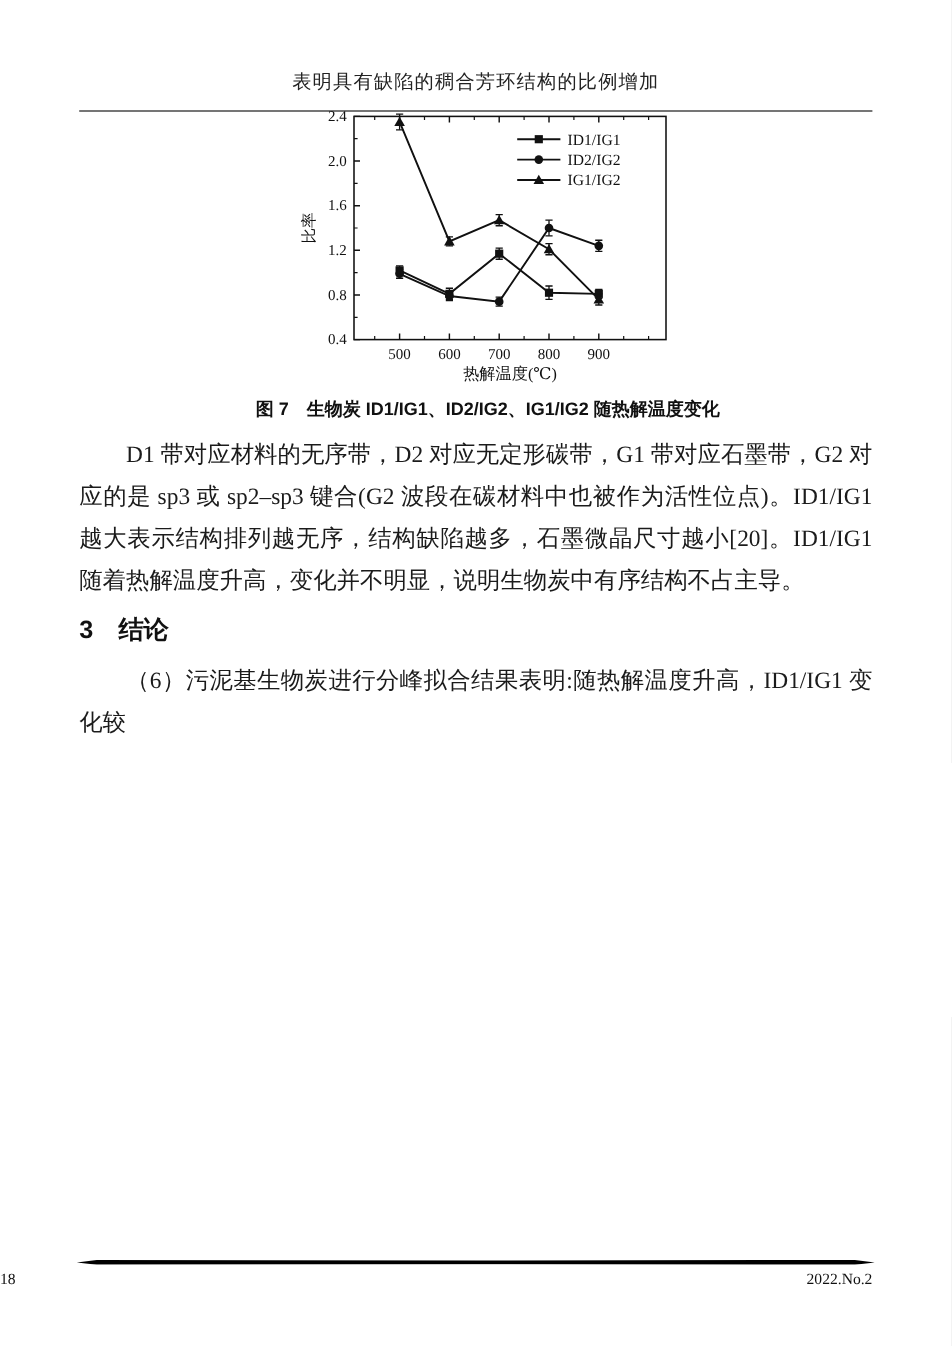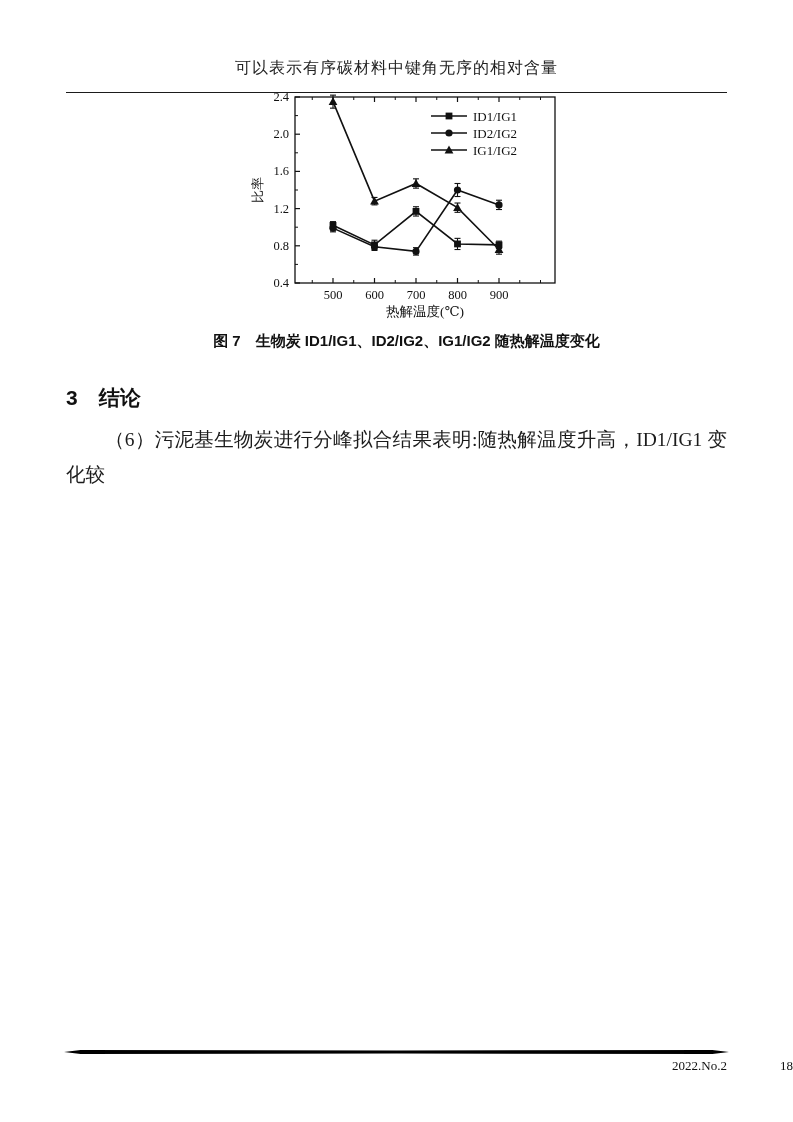--- a/index.html
+++ b/index.html
@@ -31,43 +31,43 @@
   }
   .body-text{
     position:absolute;top:362px;left:66px;right:66px;
     font-size:19.5px;line-height:35px;text-align:justify;
   }
   .body-text p{margin:0;}
   .body-text p.indent{text-indent:2em;}
   .section-heading{
     font-family:"Liberation Sans","DejaVu Sans",sans-serif;
     font-weight:bold;font-size:21px;color:#111;
-    margin:18px 0 6px 0;line-height:36px;
+    margin:6px 0 6px 0;line-height:36px;
   }
   .footer-rule{
     position:absolute;top:1050px;left:64px;right:64px;height:4px;
     background:#000;
     clip-path:polygon(0 50%,2.5% 0,50% 10%,97.5% 0,100% 50%,97.5% 100%,50% 90%,2.5% 100%);
   }
   .footer-page{
     position:absolute;top:1058px;left:0;right:0;
-    text-align:right;font-size:13px;color:#111;
+    text-align:left;font-size:13px;color:#111;
   }
   .footer-issue{
     position:absolute;top:1058px;right:66px;
     font-size:13px;color:#111;
   }
   svg text{font-family:"Liberation Serif","DejaVu Serif",serif;fill:#111;}
 </style>
 </head>
 <body>
 
 <div class="page">
 
-  <div class="header-title">可以表示有序碳材料中键角无序的相对含量</div>
+  <div class="header-title">表明具有缺陷的稠合芳环结构的比例增加</div>
   <div class="header-rule"></div>
 
   <div class="chart-wrap">
     <svg id="chart-svg" width="320" height="245" viewBox="0 0 320 245">
         <rect x="47" y="9" width="260" height="186" fill="none" stroke="#111111" stroke-width="1.3"></rect>
         <g>
           <line x1="47" y1="195" x2="52" y2="195" stroke="#111111" stroke-width="1.2"></line>
           <text x="41" y="199" text-anchor="end" font-size="12.5">0.4</text>
           <line x1="47" y1="157.8" x2="52" y2="157.8" stroke="#111111" stroke-width="1.2"></line>
           <text x="41" y="161.8" text-anchor="end" font-size="12.5">0.8</text>
@@ -197,20 +197,21 @@
           <line x1="183" y1="62" x2="219" y2="62" stroke="#111111" stroke-width="1.6"></line>
           <polygon points="201,57.6 205.4,65.4 196.6,65.4" fill="#111111"></polygon>
           <text x="225" y="66.5" font-size="13">IG1/IG2</text>
         </g>
       </svg>
   </div>
 
   <div class="figure-caption">图 7　生物炭 ID1/IG1、ID2/IG2、IG1/IG2 随热解温度变化</div>
 
   <div class="body-text">
+    <p class="indent">D1 带对应材料的无序带，D2 对应无定形碳带，G1 带对应石墨带，G2 对应的是 sp3 或 sp2–sp3 键合(G2 波段在碳材料中也被作为活性位点)。ID1/IG1 越大表示结构排列越无序，结构缺陷越多，石墨微晶尺寸越小[20]。ID1/IG1 随着热解温度升高，变化并不明显，说明生物炭中有序结构不占主导。</p>
     <h2 class="section-heading">3　结论</h2>
     <p class="indent">（6）污泥基生物炭进行分峰拟合结果表明:随热解温度升高，ID1/IG1 变化较</p>
   </div>
 
   <div class="footer-rule"></div>
   <div class="footer-page">18</div>
   <div class="footer-issue">2022.No.2</div>
 
 </div>
 

